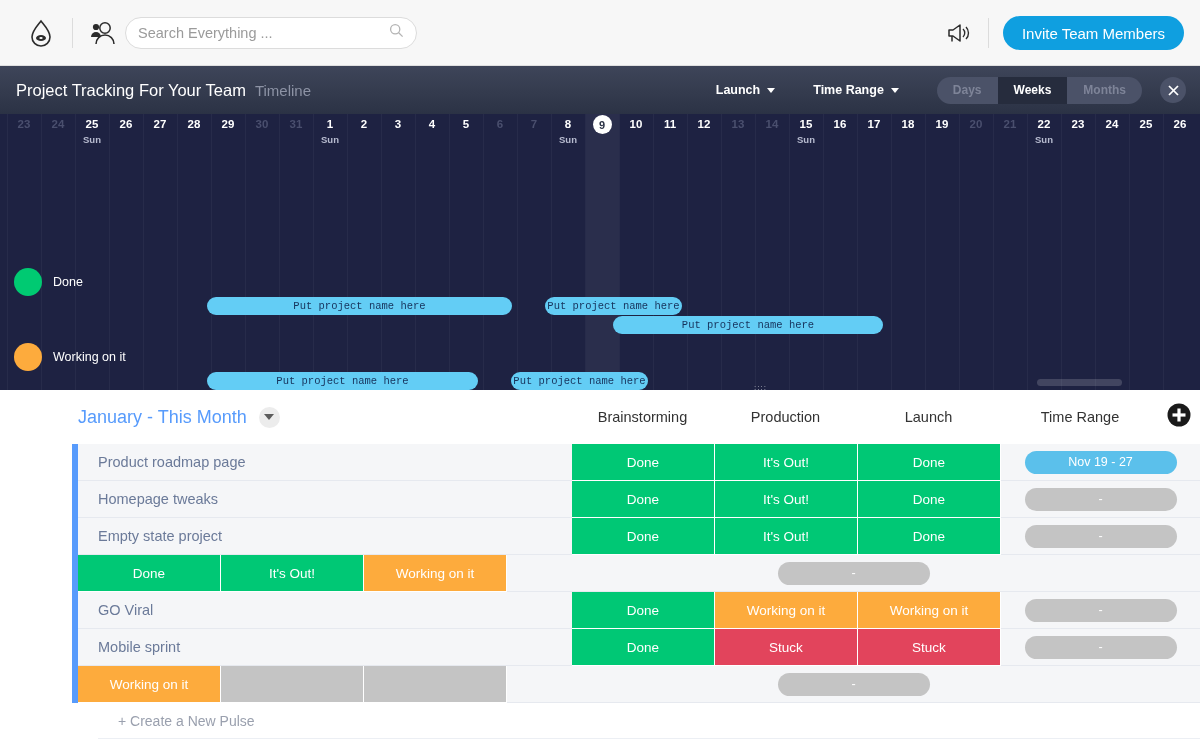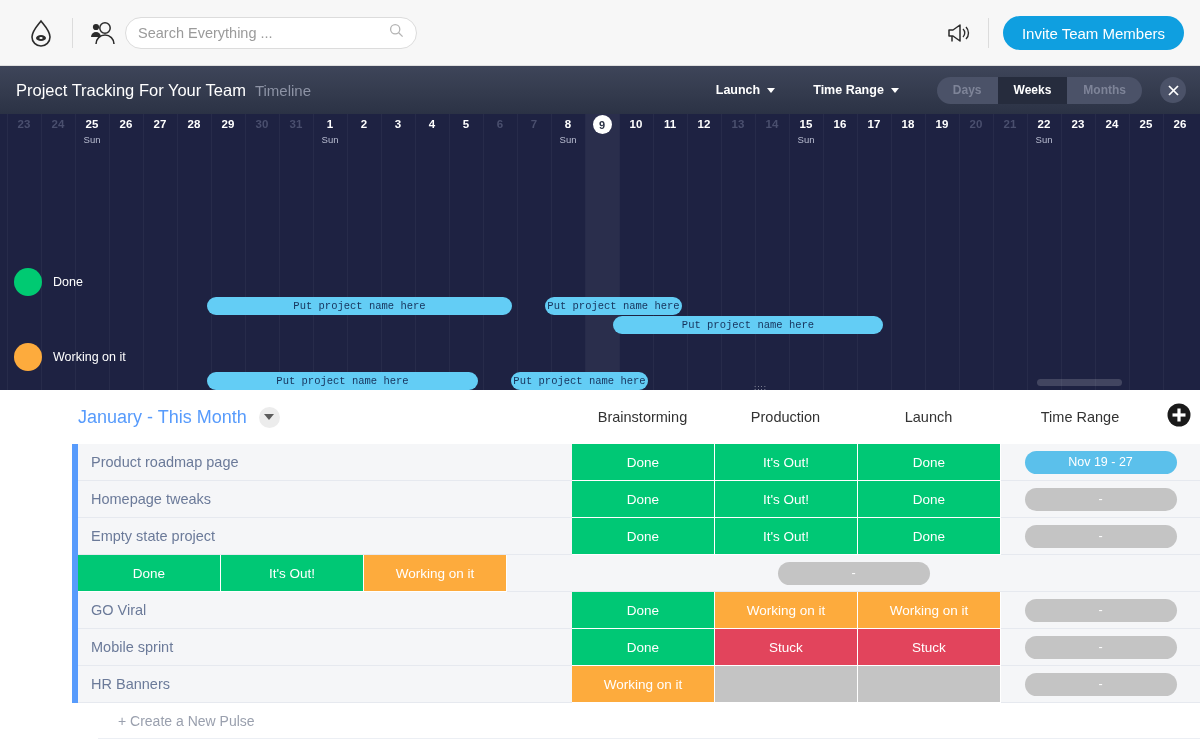--- a/index.html
+++ b/index.html
@@ -85,21 +85,21 @@
     position: relative; width: 1200px; height: 276px;
     background: #1e2242; overflow: hidden;
   }
   .grid { position: absolute; inset: 0; }
   .gridline { position: absolute; top: 0; bottom: 0; width: 1px; background: rgba(255,255,255,0.045); }
   .today-band { position: absolute; top: 0; height: 276px; width: 33px; background: rgba(255,255,255,0.055); }
   .ruler { position: absolute; top: 0; left: 0; width: 1200px; height: 46px; }
   .daycell { position: absolute; top: 0; width: 34px; text-align: center; }
   .daynum { font-size: 11.5px; font-weight: bold; color: #ffffff; line-height: 20px; }
   .daynum.dim { color: #4a4f6e; }
-  .daylbl { font-size: 9.5px; color: #b8bcd0; line-height: 12px; }
+  .daylbl { font-size: 9.5px; color: #b8bcd0; line-height: 12px; font-weight: bold; }
   .today-circle {
     width: 19px; height: 19px; border-radius: 50%; background: #fff;
     color: #2b3245; font-size: 11px; font-weight: bold;
     display: flex; align-items: center; justify-content: center;
     margin: 1px auto 0;
   }
   .legend { position: absolute; left: 14px; }
   .legend-dot { width: 28px; height: 28px; border-radius: 50%; display:inline-block; vertical-align: middle; }
   .legend-txt { color: #fff; font-size: 12.5px; margin-left: 11px; vertical-align: middle; }
   .tbar {
@@ -125,21 +125,21 @@
   }
   .group-caret div { width:0;height:0;border-left:5px solid transparent;border-right:5px solid transparent;border-top:6px solid #5c5c5c; }
   .colhead { position: absolute; top: 0; height: 54px; display:flex; align-items:center; justify-content:center; font-size: 14.5px; color: #333; }
   .plus-btn { position: absolute; right: 8px; top: 12px; width: 26px; height: 26px; cursor: pointer; }
 
   .row { height: 37px; display: flex; align-items: stretch; position: relative; }
   .row-accent { width: 6px; background: #579bfc; margin-left: 72px; }
   .row-name {
     flex: 0 0 494px; background: #f5f6f8;
     border-bottom: 1px solid #e6e9ef;
-    display: flex; align-items: center; padding-left: 13px;
+    display: flex; align-items: center; padding-left: 20px;
     font-size: 14.5px; color: #6b7a99; cursor: pointer;
   }
   .cell {
     flex: 0 0 143px; display:flex; align-items:center; justify-content:center;
     color: #fff; font-size: 13.5px; border-right: 1px solid #fff; border-bottom: 1px solid #fff;
     cursor: pointer;
   }
   .cell.done { background: #00c875; }
   .cell.out { background: #00c875; }
   .cell.working { background: #fdab3d; }
@@ -505,21 +505,20 @@
         <div class="row-name">Mobile sprint</div>
         <div class="cell done">Done</div>
         <div class="cell stuck">Stuck</div>
         <div class="cell stuck">Stuck</div>
         <div class="cell-range">
           <div class="pill grey">-</div>
         </div>
       </div>
       <div class="row">
         <div class="row-accent"></div>
-        <div class="row-name">HR Banners</div>
         <div class="cell working">Working on it</div>
         <div class="cell empty"></div>
         <div class="cell empty"></div>
         <div class="cell-range">
           <div class="pill grey">-</div>
         </div>
       </div>
     </div>
   <div class="newpulse">
     <div class="row-accent"></div>

